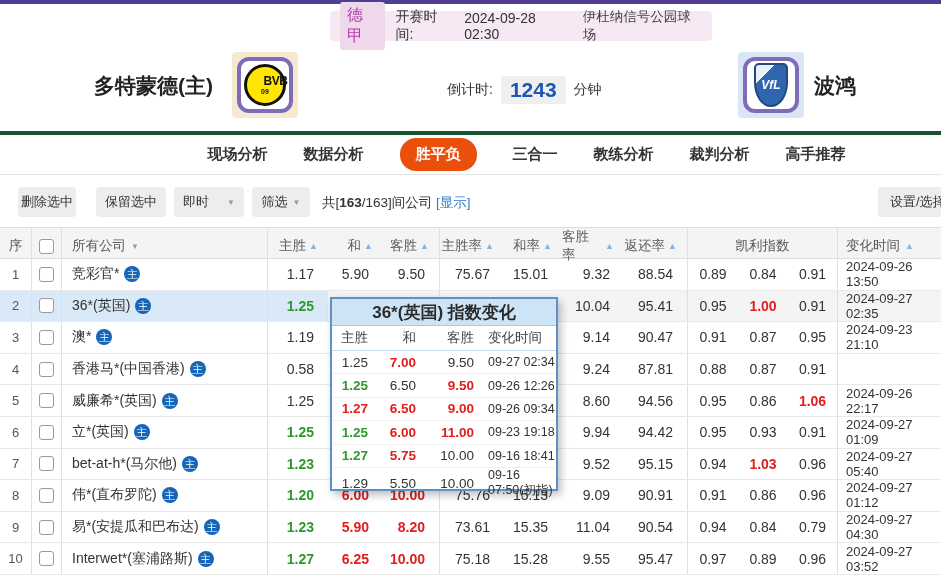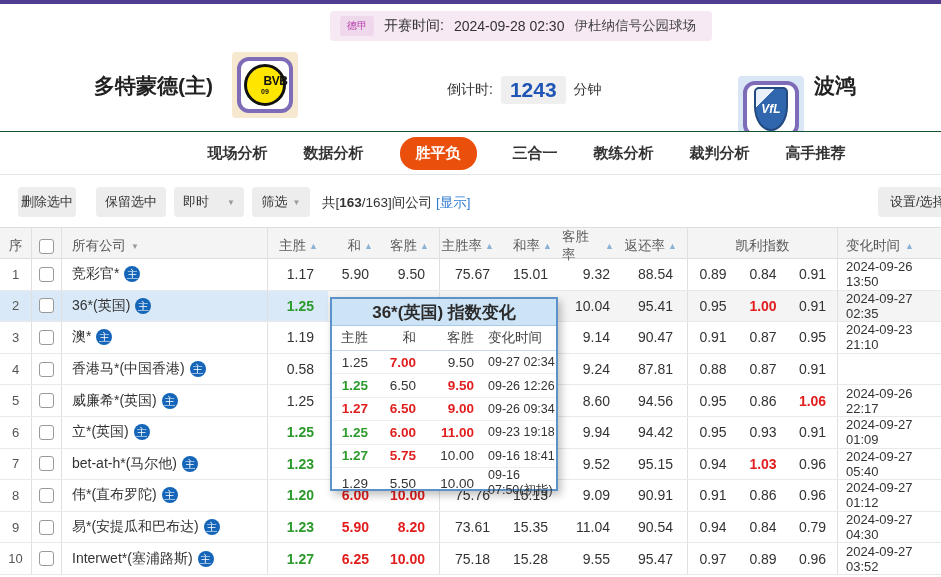--- a/index.html
+++ b/index.html
@@ -6,49 +6,49 @@
   html,body { background:#fff; }
   body { font-family:"Liberation Sans","DejaVu Sans",sans-serif; color:#333; }
   .page { position:relative; width:941px; height:577px; overflow:hidden; background:#fff; }
 
   
   .accent { position:absolute; top:0; left:0; width:100%; height:4px; background:#4f3e91; }
 
   
   .matchbar { position:absolute; top:11px; left:330px; width:382px; height:30px;
     background:#f7e9f4; border-radius:4px; display:flex; align-items:center; padding:0 10px; gap:10px; }
-  .league-badge { background:#efd7ec; color:#b43daa; font-size:10px; padding:3px 7px; border-radius:3px; }
+  .league-badge { background:#efd7ec; color:#b43daa; font-size:16px; padding:3px 7px; border-radius:3px; }
   .kick-label, .kick-time { font-size:14px; font-weight:400; color:#333; }
   .venue { font-size:13.5px; color:#444; }
 
   
   .team-name { position:absolute; font-size:21px; font-weight:700; color:#222; }
   .home-name { top:72px; left:94px; }
   .away-name { top:72px; left:814px; }
   .logo-box { position:absolute; top:52px; width:66px; height:66px; border-radius:4px;
     display:flex; align-items:center; justify-content:center; }
   .logo-home { left:232px; background:#f7e9cf; }
-  .logo-away { left:738px; background:#d8e6f6;margin-top:24px; }
+  .logo-away { left:738px; background:#d8e6f6; }
   .logo-frame { width:56px; height:56px; border:4px solid #7e6cb8; border-radius:12px; background:#fff;
     display:flex; align-items:center; justify-content:center; }
   .bvb-circle { width:42px; height:42px; border-radius:50%; background:#ffe600; border:3px solid #111;
     display:flex; flex-direction:column; align-items:center; justify-content:center; line-height:1; }
   .bvb-txt { font-size:12px; font-weight:700; color:#111; letter-spacing:-0.5px;padding-left:21px; }
   .bvb-sub { font-size:7px; font-weight:700; color:#111; margin-top:1px; }
   .vfl-shield { width:34px; height:44px; background:linear-gradient(135deg,#e8f1fa 0 26%,#2f66ae 26% 100%);
     border-radius:5px 5px 50% 50% / 5px 5px 55% 55%; border:2px solid #23497e;
     display:flex; align-items:center; justify-content:center; }
   .vfl-txt { color:#fff; font-style:italic; font-weight:700; font-size:12px; }
 
   .countdown { position:absolute; top:76px; left:447px; display:flex; align-items:center; gap:8px; }
   .cd-label, .cd-unit { font-size:14px; color:#333; }
   .cd-value { font-size:21px; font-weight:700; color:#1f56b5; background:#efefef; padding:2px 9px; border-radius:3px; }
 
   
-  .nav { position:absolute; top:131px; left:0; width:100%; height:44px; border-top:1px solid #14532d;
+  .nav { position:absolute; top:131px; left:0; width:100%; height:44px; border-top:4px solid #14532d;
     border-bottom:1px solid #e5e5e5; display:flex; align-items:center; justify-content:center;
     gap:36px; padding-left:112px; background:#fff; }
   .tab { font-size:15px; font-weight:700; color:#333; cursor:pointer; white-space:nowrap; }
   .tab.active { background:#ea4f0c; color:#fff; border-radius:16px; padding:7px 16px; }
 
   
   .toolbar { position:absolute; top:175px; left:0; width:100%; height:52px; background:#fff; }
   .tbtn { position:absolute; top:12px; height:30px; background:#ededed; border:none; border-radius:4px;
     font-size:13px; color:#333; font-family:inherit; display:flex; align-items:center; justify-content:center; cursor:pointer; }
   .btn-del { left:18px; width:58px; }

